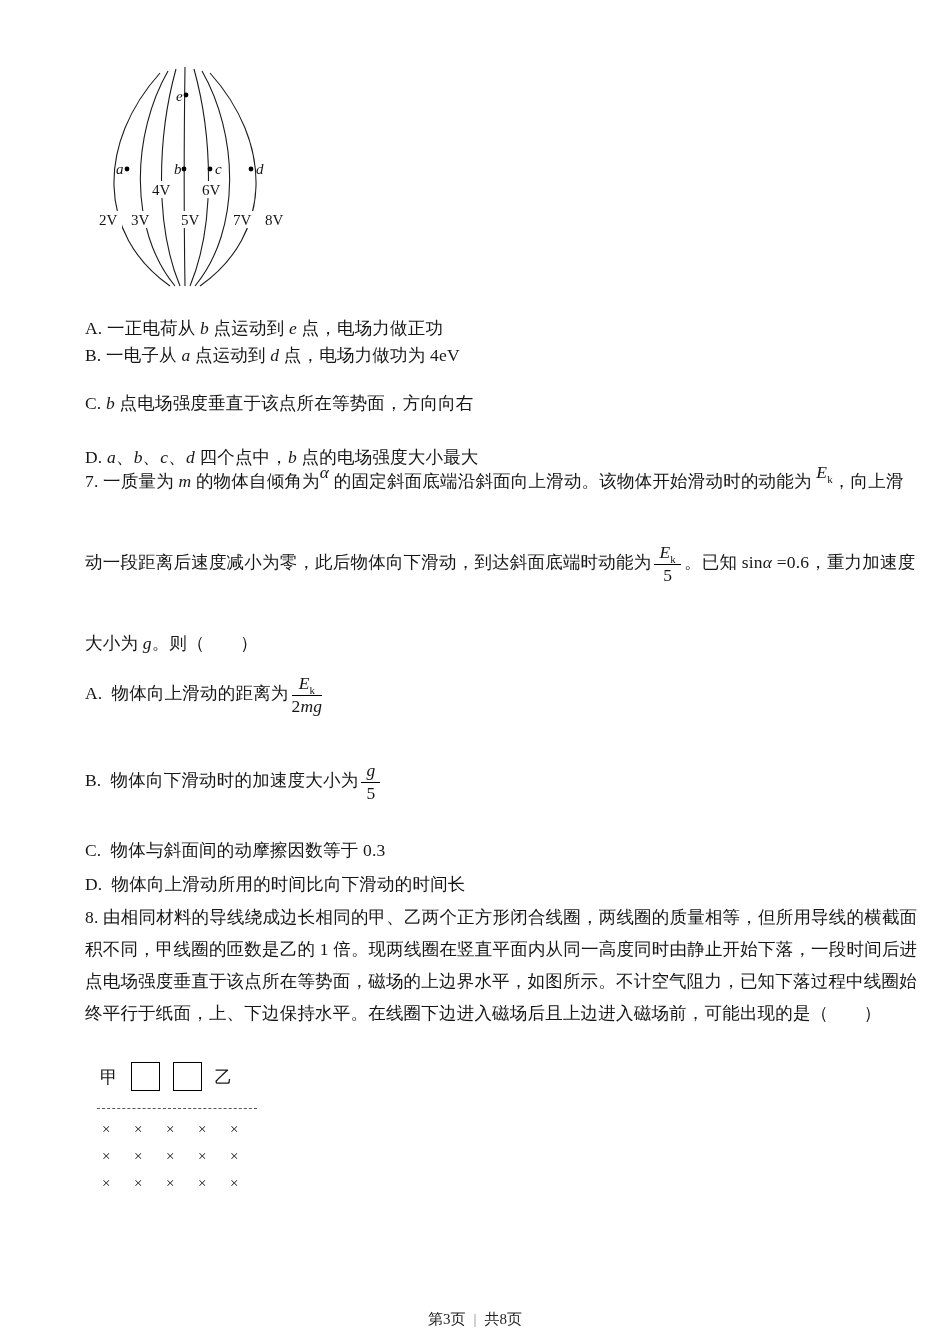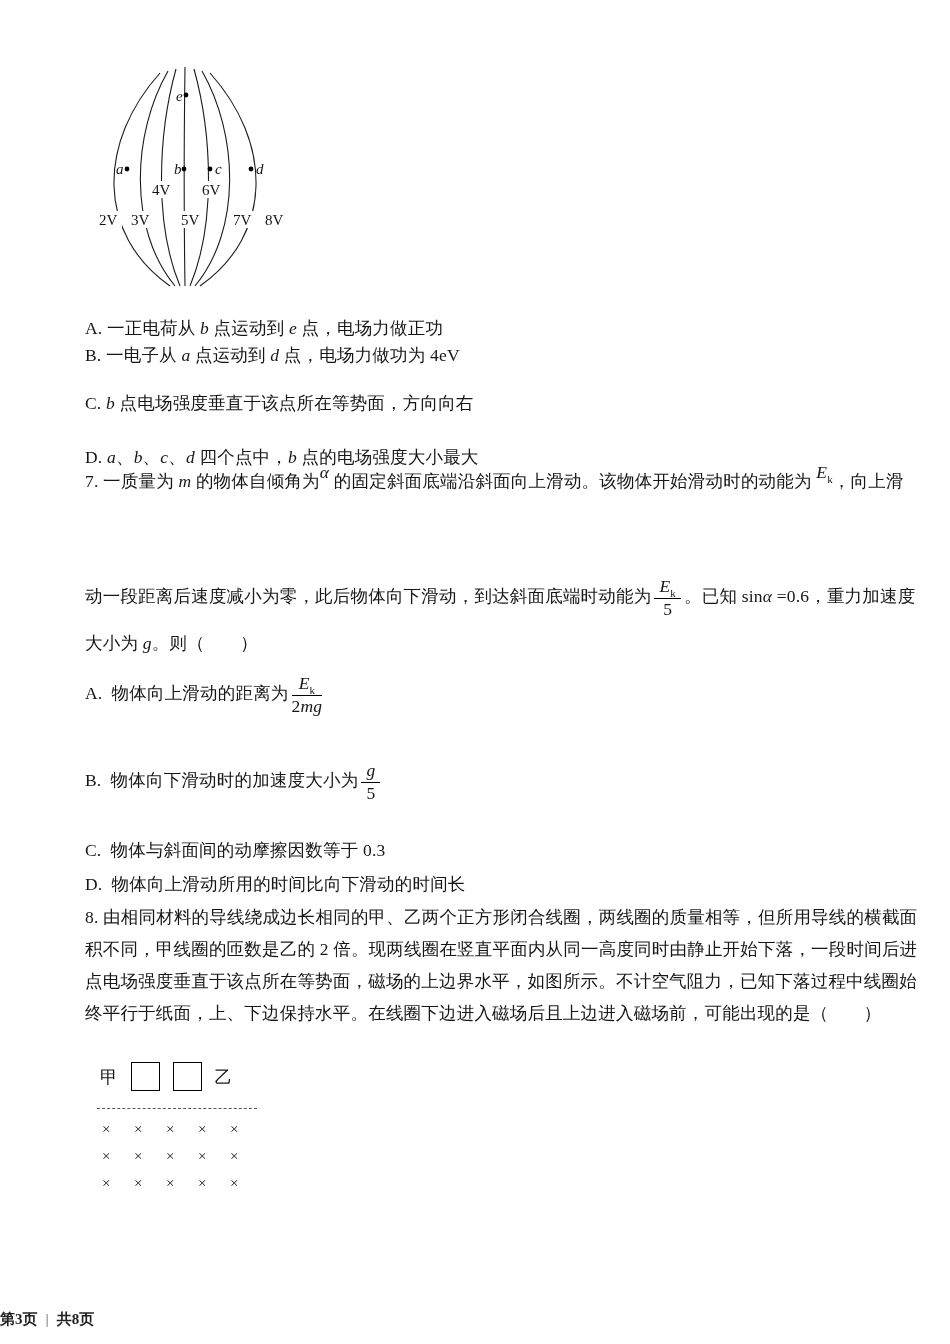--- a/index.html
+++ b/index.html
@@ -23,22 +23,22 @@
   .frac .den{display:block;padding-top:1px;}
   
   .coils-row{position:absolute;left:100px;top:1062px;display:flex;align-items:center;gap:13px;}
   .coil-label{font-size:17.5px;}
   .sq{width:27px;height:27px;border:1.4px solid #000;background:#fff;}
   .dashed-line{position:absolute;left:97px;top:1108px;width:160px;border-top:1.4px dashed #555;}
   .xgrid{position:absolute;left:102px;top:1116px;}
   .xrow{display:flex;height:27px;align-items:center;}
   .xcell{width:32px;font-size:15px;color:#111;}
   .footer{
-    position:absolute;left:0;top:1310px;width:100%;text-align:left;
-    font-size:15px;color:#222;font-weight:bold;
+    position:absolute;left:0;top:1310px;width:100%;text-align:center;
+    font-size:15px;color:#222;
   }
   .footer .sep{margin:0 8px;color:#8a8a8a;}
   svg text{font-family:"Liberation Serif","DejaVu Serif",serif;}
 </style>
 </head>
 <body>
 
 <svg width="210" height="225" viewBox="0 0 210 225" style="position:absolute;left:88px;top:64px;">
   <g fill="none" stroke="#1c1c1c" stroke-width="1.1">
     <path d="M72,9 C10,78 8,170 82,222"></path>
@@ -83,29 +83,29 @@
     <text x="168" y="110">d</text>
   </g>
 </svg>
 
 <div class="line" style="top:317px">A. 一正电荷从 <span class="it">b</span> 点运动到 <span class="it">e</span> 点，电场力做正功</div>
 <div class="line" style="top:344px">B. 一电子从 <span class="it">a</span> 点运动到 <span class="it">d</span> 点，电场力做功为 4eV</div>
 <div class="line" style="top:392px">C. <span class="it">b</span> 点电场强度垂直于该点所在等势面，方向向右</div>
 <div class="line" style="top:446px">D. <span class="it">a</span>、<span class="it">b</span>、<span class="it">c</span>、<span class="it">d</span> 四个点中，<span class="it">b</span> 点的电场强度大小最大</div>
 
 <div class="line" style="top:470px">7. 一质量为 <span class="it">m</span> 的物体自倾角为<span class="raise"><span class="it">α</span></span> 的固定斜面底端沿斜面向上滑动。该物体开始滑动时的动能为 <span class="raise"><span class="it">E</span><sub>k</sub></span>，向上滑</div>
-<div class="line" style="top:577px">动一段距离后速度减小为零，此后物体向下滑动，到达斜面底端时动能为<span class="frac"><span class="num"><span class="it">E</span><sub>k</sub></span><span class="den">5</span></span>。已知 sin<span class="it">α</span> =0.6，重力加速度</div>
+<div class="line" style="top:543px">动一段距离后速度减小为零，此后物体向下滑动，到达斜面底端时动能为<span class="frac"><span class="num"><span class="it">E</span><sub>k</sub></span><span class="den">5</span></span>。已知 sin<span class="it">α</span> =0.6，重力加速度</div>
 <div class="line" style="top:632px">大小为 <span class="it">g</span>。则（　　）</div>
 <div class="line" style="top:674px">A.  物体向上滑动的距离为<span class="frac"><span class="num"><span class="it">E</span><sub>k</sub></span><span class="den">2<span class="it">mg</span></span></span></div>
 <div class="line" style="top:761px">B.  物体向下滑动时的加速度大小为<span class="frac"><span class="num"><span class="it">g</span></span><span class="den">5</span></span></div>
 <div class="line" style="top:839px">C.  物体与斜面间的动摩擦因数等于 0.3</div>
 <div class="line" style="top:873px">D.  物体向上滑动所用的时间比向下滑动的时间长</div>
 
 <div class="line" style="top:906px">8. 由相同材料的导线绕成边长相同的甲、乙两个正方形闭合线圈，两线圈的质量相等，但所用导线的横截面</div>
-<div class="line" style="top:938px">积不同，甲线圈的匝数是乙的 2 倍。现两线圈在竖直平面内从同一高度同时由静止开始下落，一段时间后进</div>
+<div class="line" style="top:938px">积不同，甲线圈的匝数是乙的 1 倍。现两线圈在竖直平面内从同一高度同时由静止开始下落，一段时间后进</div>
 <div class="line" style="top:970px">点电场强度垂直于该点所在等势面，磁场的上边界水平，如图所示。不计空气阻力，已知下落过程中线圈始</div>
 <div class="line" style="top:1002px">终平行于纸面，上、下边保持水平。在线圈下边进入磁场后且上边进入磁场前，可能出现的是（　　）</div>
 
 <div class="coils-row">
   <span class="coil-label">甲</span>
   <span class="sq"></span>
   <span class="sq"></span>
   <span class="coil-label">乙</span>
 </div>
 <div class="dashed-line"></div>

